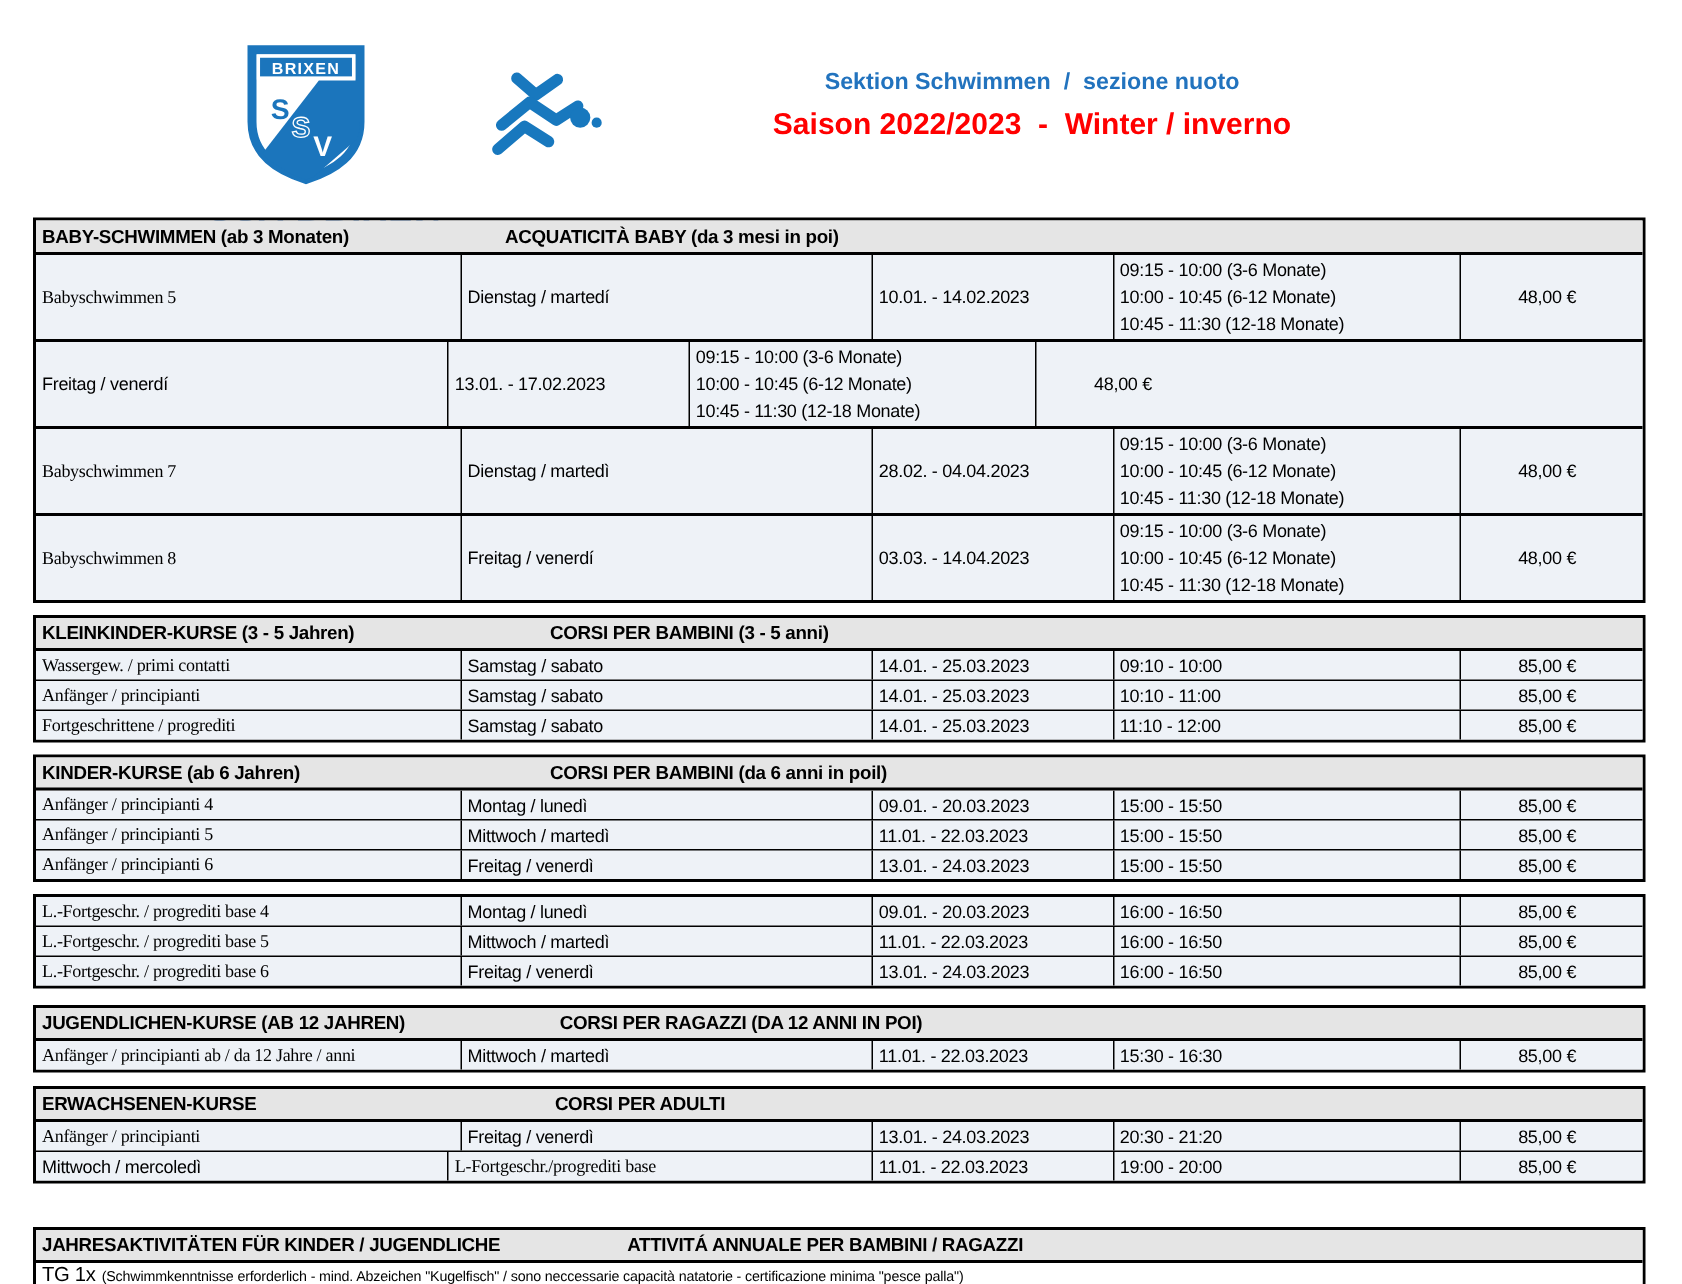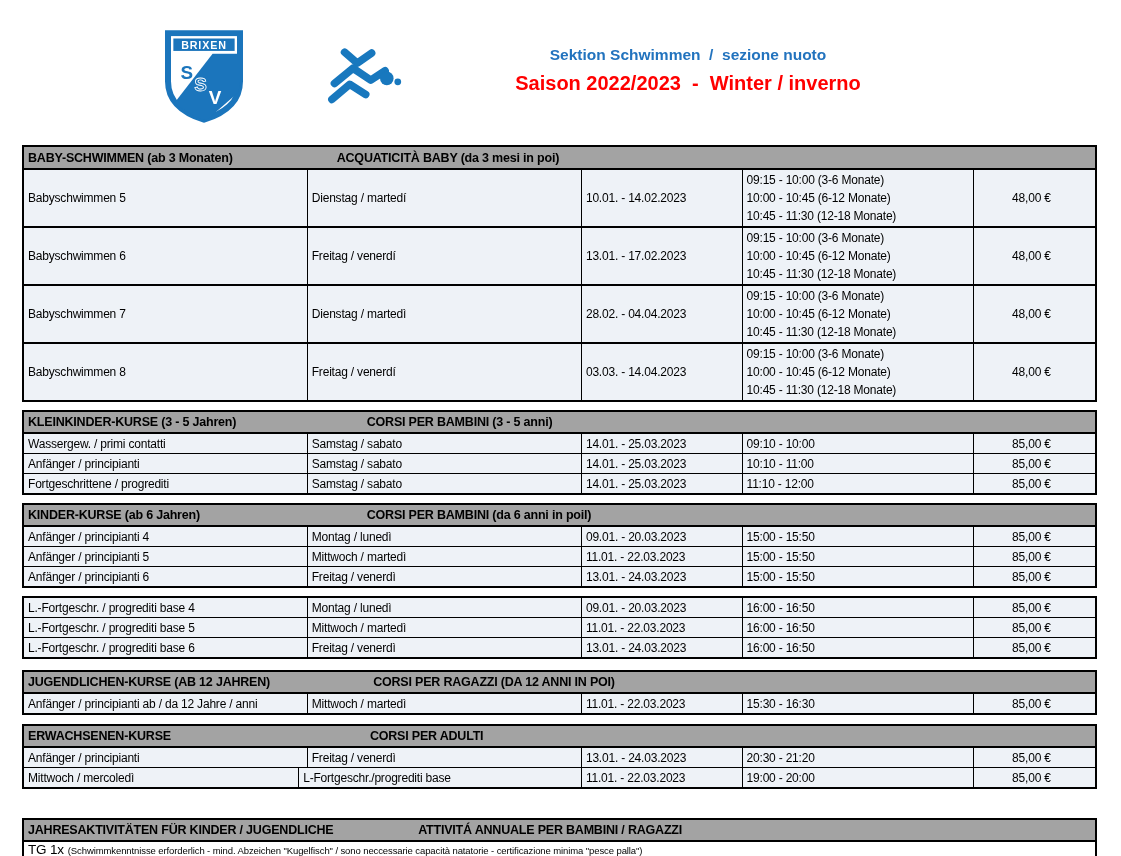--- a/index.html
+++ b/index.html
@@ -28,21 +28,21 @@
   .course-section{width:100%;}
   .sec-kleinkinder{margin-top:8px;}
   .sec-kinder{margin-top:8px;}
   .sec-jugend{margin-top:11px;}
   .sec-erwachsene{margin-top:9px;}
   .sec-jahres{margin-top:29px;}
   .block{border:2px solid var(--border-color,#000);}
   .block + .block{margin-top:8px;}
 
   .section-header{
-    position:relative;height:20px;background:#a3a3a3;border-bottom:2px solid var(--border-color,#000);
+    position:relative;height:20px;background:#e5e5e5;border-bottom:2px solid var(--border-color,#000);
   }
   .sec-baby .section-header{height:21px;}
   .section-header .de,.section-header .it{
     position:absolute;top:50%;transform:translateY(-50%);
     font-weight:bold;font-size:12.5px;letter-spacing:-.2px;white-space:pre;
   }
   .section-header .de{left:4px;}
   .sec-baby .section-header .it{left:29.2%;text-align:center;}
   .sec-kleinkinder .section-header .it{left:32.0%;}
   .sec-kinder .section-header .it{left:32.0%;}
@@ -51,21 +51,21 @@
   .sec-jahres .section-header .it{left:36.8%;}
 
   .t-row{display:flex;background:var(--row-bg,#eef2f7);min-height:19px;}
   .t-row + .t-row{border-top:1px solid var(--border-color,#000);}
   .t-row.tall{height:56px;}
   .t-row.tall + .t-row.tall{border-top:2px solid var(--border-color,#000);}
 
   .c{box-sizing:border-box;display:flex;align-items:center;
      padding:0 4px;font-size:12px;letter-spacing:-.2px;overflow:hidden;}
   .c + .c{border-left:1px solid var(--border-color,#000);}
-  .c1{width:26.4%;}
+  .c1{width:26.4%;font-family:Liberation Serif, serif;}
   .c2{width:25.6%;}
   .c3{width:15.0%;}
   .c4{width:21.6%;}
   .c5{width:11.4%;justify-content:center;padding-right:10px;}
   .c4 .times{line-height:18px;}
   .t-row:not(.tall) .c4 .times{line-height:normal;}
 
   .note-row{
     display:flex;align-items:baseline;background:#fff;height:20px;
     padding-left:4px;border-bottom:1px solid var(--border-color,#000);
@@ -130,21 +130,20 @@
             <div class="c c4">
               <div class="times">
                 <div>09:15 - 10:00 (3-6 Monate)</div>
                 <div>10:00 - 10:45 (6-12 Monate)</div>
                 <div>10:45 - 11:30 (12-18 Monate)</div>
               </div>
             </div>
             <div class="c c5">48,00 €</div>
           </div>
           <div class="t-row tall">
-            <div class="c c1">Babyschwimmen 6</div>
             <div class="c c2">Freitag / venerdí</div>
             <div class="c c3">13.01. - 17.02.2023</div>
             <div class="c c4">
               <div class="times">
                 <div>09:15 - 10:00 (3-6 Monate)</div>
                 <div>10:00 - 10:45 (6-12 Monate)</div>
                 <div>10:45 - 11:30 (12-18 Monate)</div>
               </div>
             </div>
             <div class="c c5">48,00 €</div>

